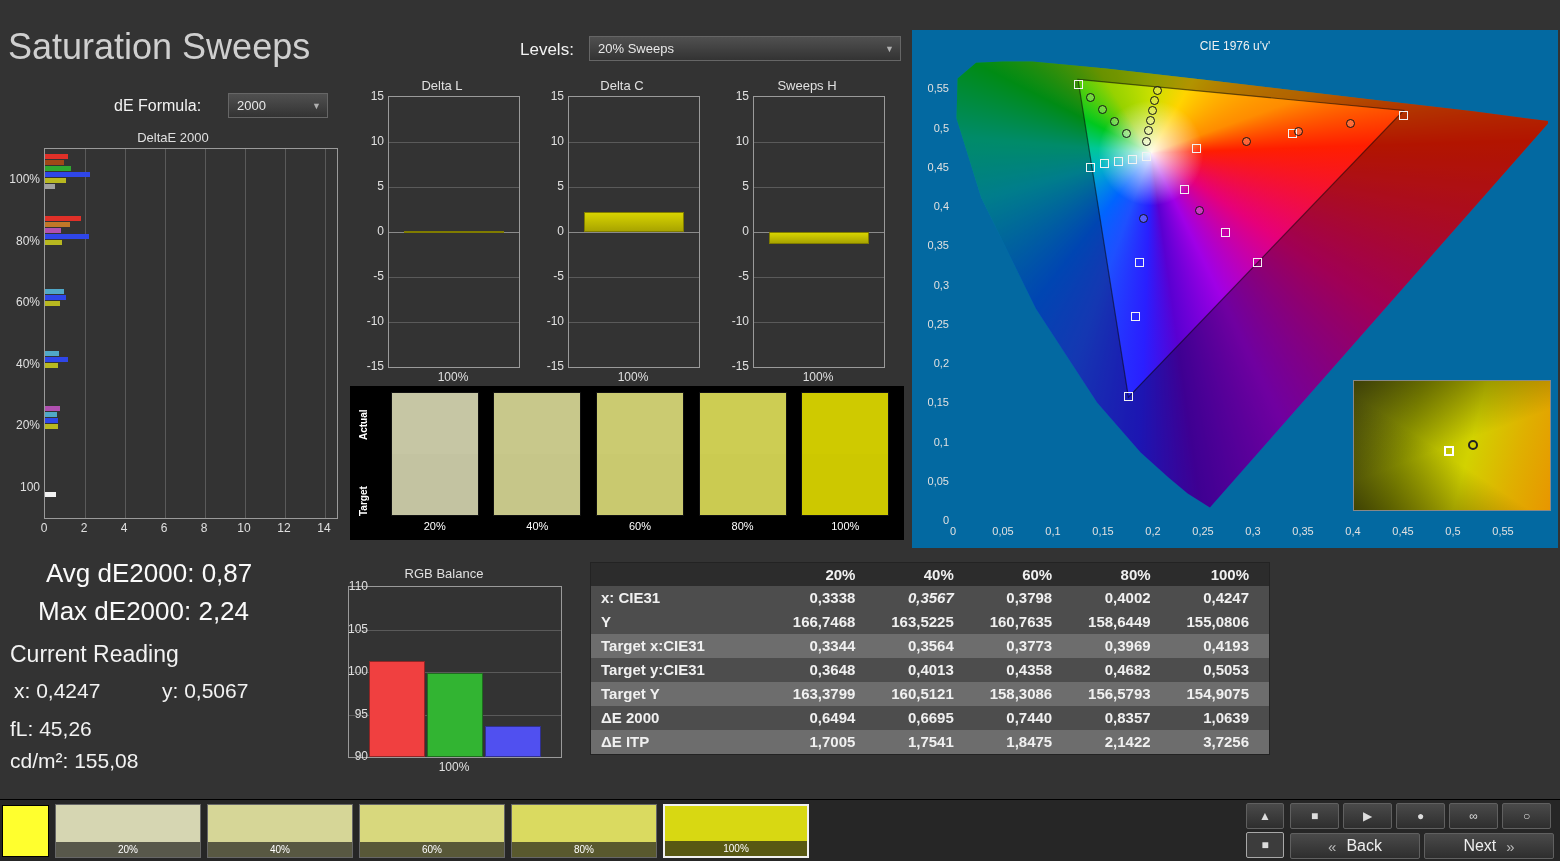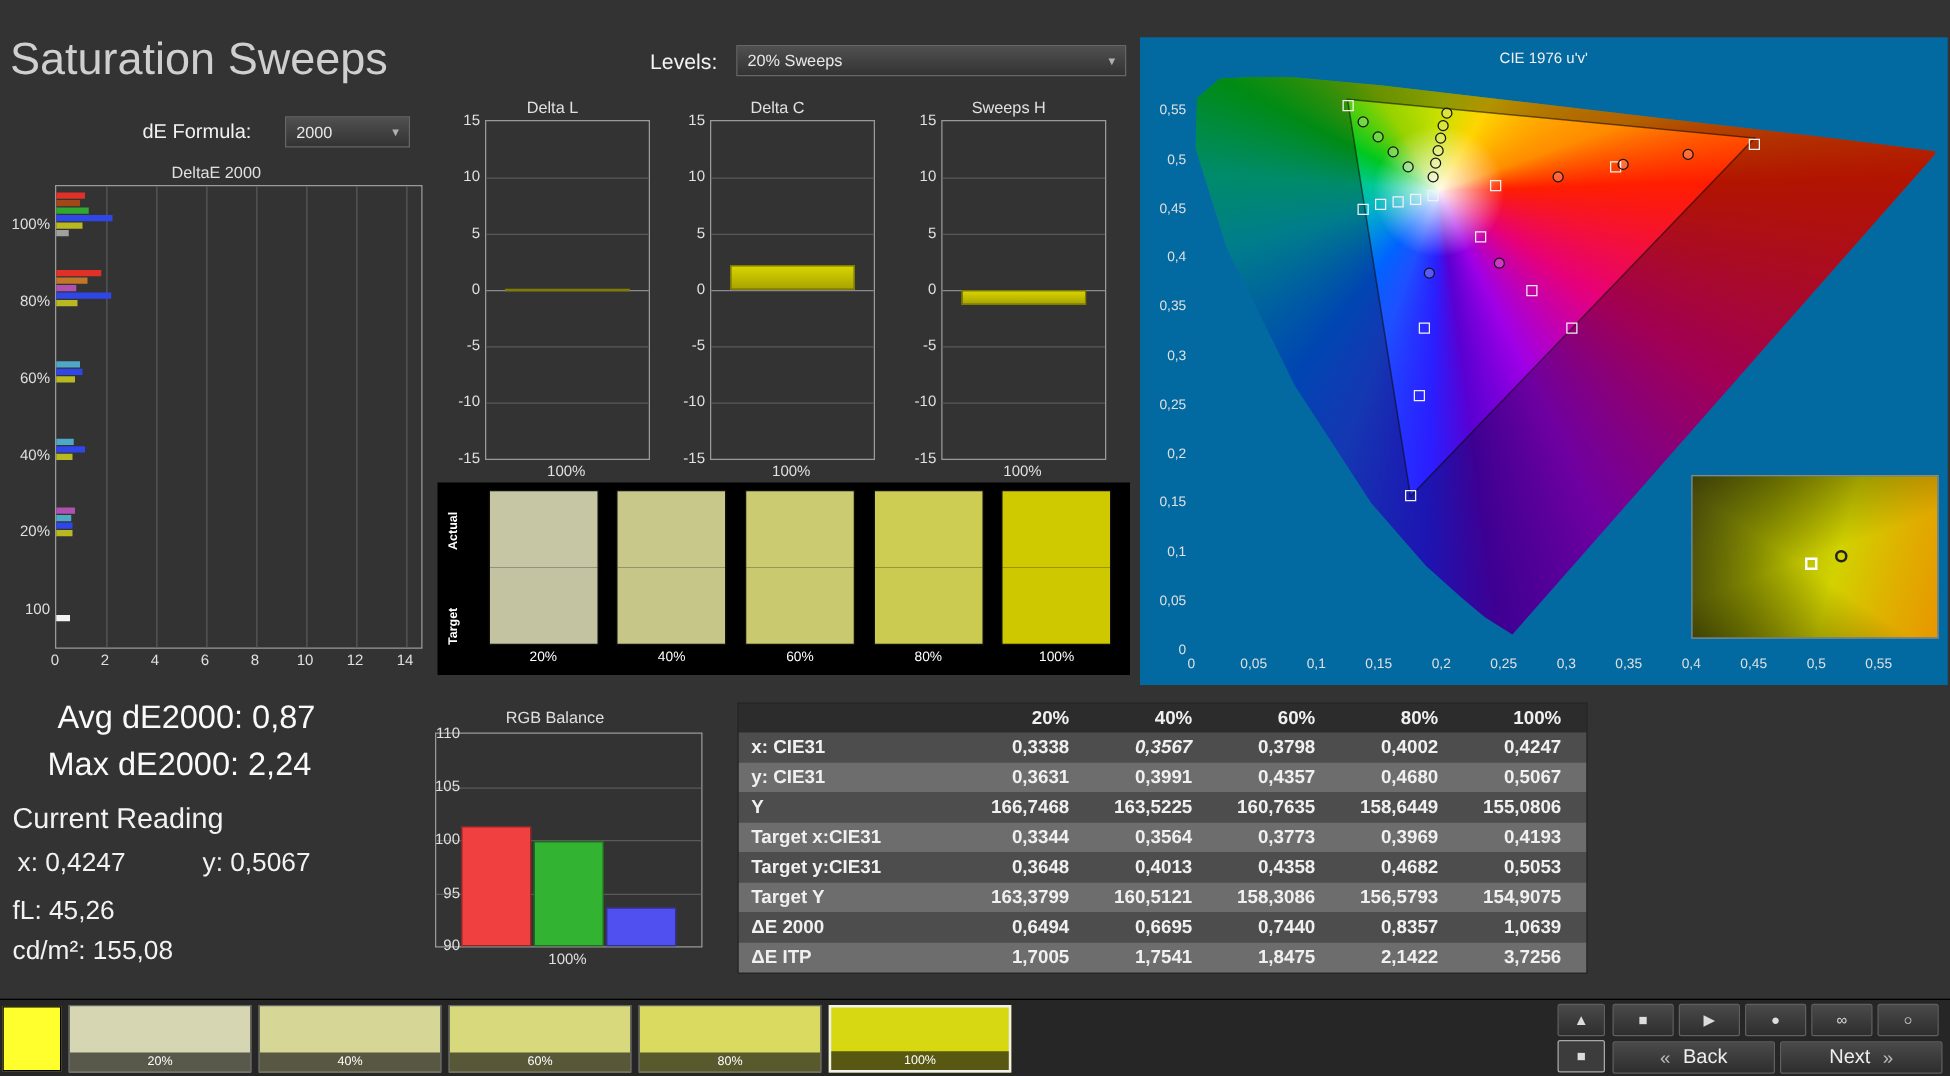--- a/index.html
+++ b/index.html
@@ -372,28 +372,20 @@
         <div class="tval" style="position: relative;">100%</div>
       </div>
       <div class="trow base" style="position: relative;">
         <div class="tlabel" style="position: relative;">x: CIE31</div>
         <div class="tval" style="position: relative;">0,3338</div>
         <div class="tval" style="position: relative; font-style: italic;">0,3567</div>
         <div class="tval" style="position: relative;">0,3798</div>
         <div class="tval" style="position: relative;">0,4002</div>
         <div class="tval" style="position: relative;">0,4247</div>
       </div>
-      <div class="trow alt" style="position: relative;">
-        <div class="tlabel" style="position: relative;">y: CIE31</div>
-        <div class="tval" style="position: relative;">0,3631</div>
-        <div class="tval" style="position: relative;">0,3991</div>
-        <div class="tval" style="position: relative;">0,4357</div>
-        <div class="tval" style="position: relative;">0,4680</div>
-        <div class="tval" style="position: relative;">0,5067</div>
-      </div>
       <div class="trow base" style="position: relative;">
         <div class="tlabel" style="position: relative;">Y</div>
         <div class="tval" style="position: relative;">166,7468</div>
         <div class="tval" style="position: relative;">163,5225</div>
         <div class="tval" style="position: relative;">160,7635</div>
         <div class="tval" style="position: relative;">158,6449</div>
         <div class="tval" style="position: relative; text-align: right;">155,0806</div>
       </div>
       <div class="trow alt" style="position: relative;">
         <div class="tlabel" style="position: relative;">Target x:CIE31</div>

